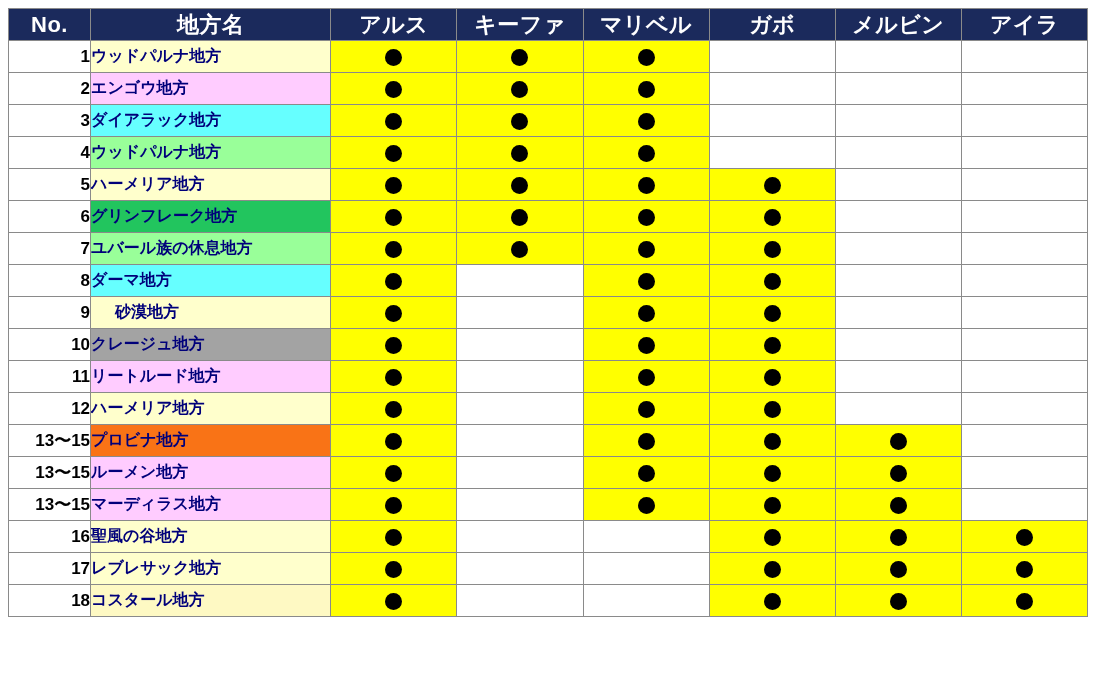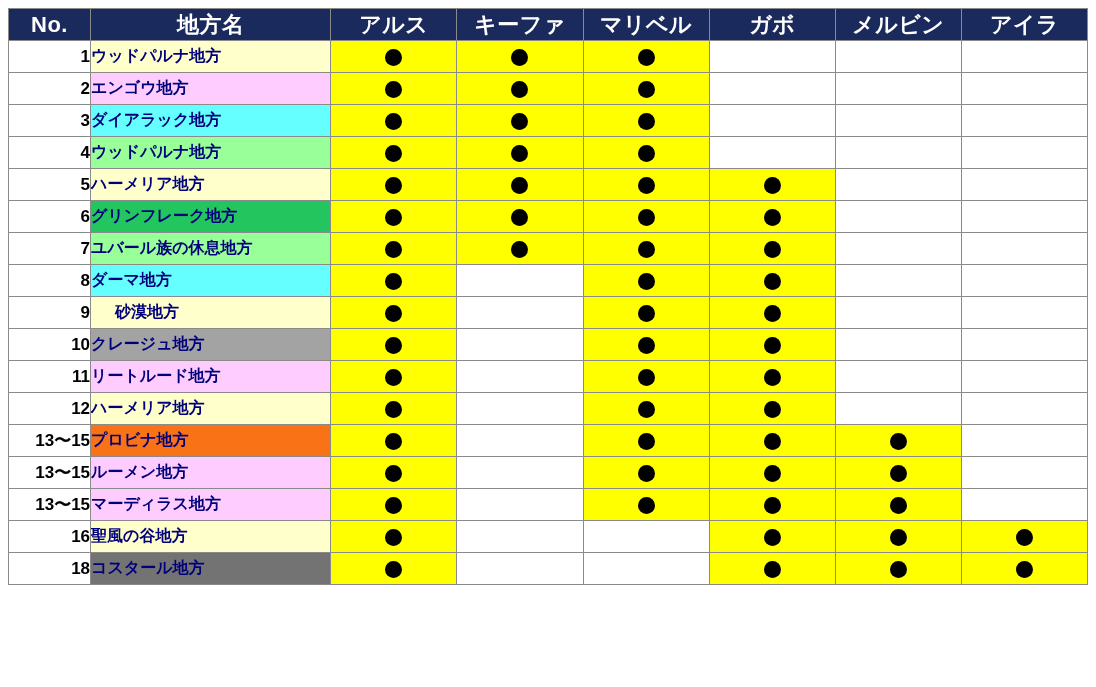--- a/index.html
+++ b/index.html
@@ -247,22 +247,32 @@
           <td class="no-cell">16</td>
           <td class="region-cell" style="background: rgb(255, 255, 204); margin-left: 29px;">聖風の谷地方</td>
           <td class="mark-cell on"><span class="dot"></span></td>
           <td class="mark-cell"></td>
           <td class="mark-cell"></td>
           <td class="mark-cell on"><span class="dot"></span></td>
           <td class="mark-cell on"><span class="dot"></span></td>
           <td class="mark-cell on"><span class="dot"></span></td>
         </tr>
         <tr>
+          <td class="no-cell">17</td>
+          <td class="region-cell" style="background: rgb(255, 255, 204);">レブレサック地方</td>
+          <td class="mark-cell on"><span class="dot"></span></td>
+          <td class="mark-cell"></td>
+          <td class="mark-cell"></td>
+          <td class="mark-cell on"><span class="dot"></span></td>
+          <td class="mark-cell on"><span class="dot"></span></td>
+          <td class="mark-cell on"><span class="dot"></span></td>
+        </tr>
+        <tr>
           <td class="no-cell">18</td>
-          <td class="region-cell" style="background: #737373;">コスタール地方</td>
+          <td class="region-cell" style="background: #fef9c3;">コスタール地方</td>
           <td class="mark-cell on"><span class="dot"></span></td>
           <td class="mark-cell"></td>
           <td class="mark-cell"></td>
           <td class="mark-cell on"><span class="dot"></span></td>
           <td class="mark-cell on"><span class="dot"></span></td>
           <td class="mark-cell on"><span class="dot"></span></td>
         </tr>
       </tbody>
   </table>
 </div>

